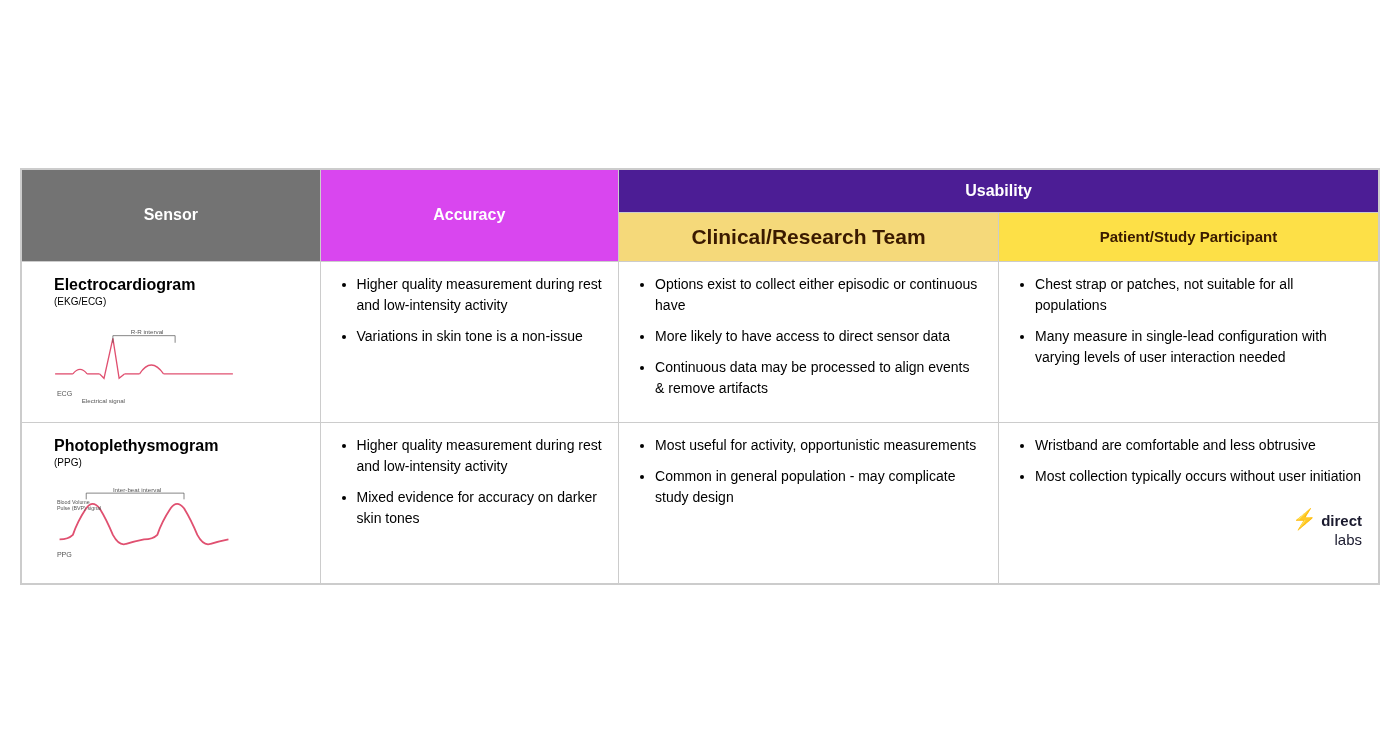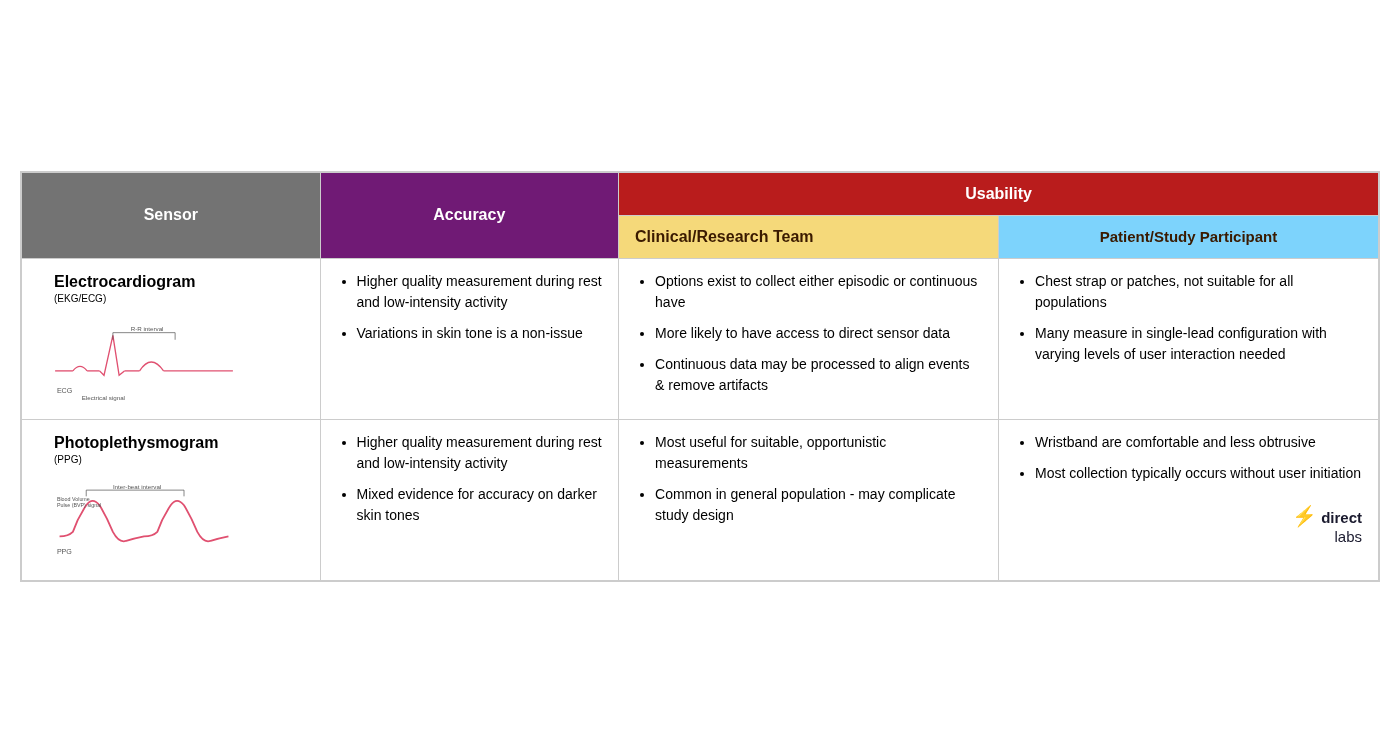--- a/index.html
+++ b/index.html
@@ -32,48 +32,48 @@
     .header-sensor {
       background-color: #737373;
       color: #fff;
       font-weight: bold;
       font-size: 16px;
       text-align: center;
       vertical-align: middle;
       width: 22%;
     }
     .header-accuracy {
-      background-color: #701a75;
+      background-color: #d946ef;
       color: #fff;
       font-weight: bold;
       font-size: 16px;
       text-align: center;
       vertical-align: middle;
       width: 22%;
     }
     .header-usability {
-      background-color: #b91c1c;
+      background-color: #4c1d95;
       color: #fff;
       font-weight: bold;
       font-size: 16px;
       text-align: center;
       vertical-align: middle;
     }
     
     .subheader-clinical {
       background-color: #f5d97a;
       color: #3a1a00;
       font-weight: bold;
-      font-size: 16px;
-      text-align: left;
+      font-size: 21px;
+      text-align: center;
       vertical-align: middle;
       width: 28%;
     }
     .subheader-patient {
-      background-color: #7dd3fc;
+      background-color: #fde047;
       color: #3a1a00;
       font-weight: bold;
       font-size: 15px;
       text-align: center;
       vertical-align: middle;
       width: 28%;
     }
     
     .sensor-cell {
       vertical-align: top;
@@ -206,21 +206,21 @@
           </svg>
         </td>
         <td class="accuracy-cell">
           <ul class="bullet-list">
             <li>Higher quality measurement during rest and low-intensity activity</li>
             <li>Mixed evidence for accuracy on darker skin tones</li>
           </ul>
         </td>
         <td class="clinical-cell">
           <ul class="bullet-list">
-            <li>Most useful for suitable, opportunistic measurements</li>
+            <li>Most useful for activity, opportunistic measurements</li>
             <li>Common in general population - may complicate study design</li>
           </ul>
         </td>
         <td class="patient-cell">
           <ul class="bullet-list">
             <li>Wristband are comfortable and less obtrusive</li>
             <li>Most collection typically occurs without user initiation</li>
           </ul>
           <div class="logo-area">
             <span style="color:#f5a623; font-size:20px; font-weight:bold;">⚡</span>

